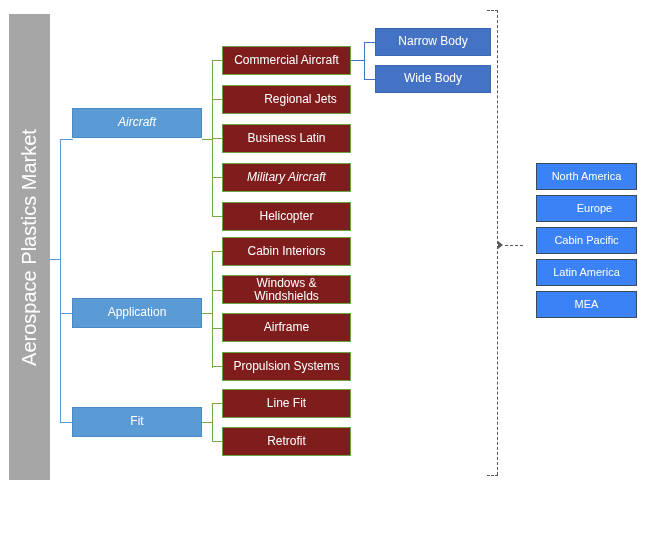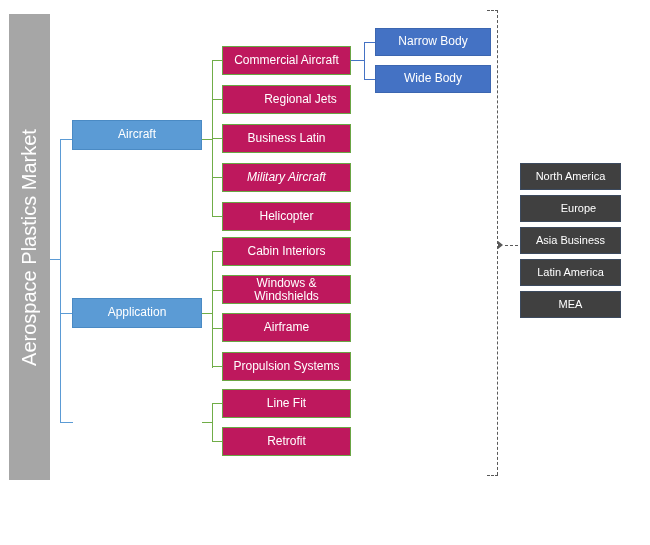--- a/index.html
+++ b/index.html
@@ -17,30 +17,30 @@
        display:flex;align-items:center;justify-content:center;
        color:#ffffff;font-size:20px;white-space:nowrap;
        transform-origin:center center;}
   .root-label span{transform:rotate(-90deg);display:block;}
 
   
   .lvl1{background:#5B9BD5;border:1px solid #4A8AC4;left:72px;width:130px;
         height:30px;font-size:12px;}
 
   
-  .lvl2{background:#be185d;border:1px solid #6AA544;left:222px;width:129px;
+  .lvl2{background:#7f1d1d;border:1px solid #6AA544;left:222px;width:129px;
         height:29px;font-size:12px;}
   .lvl2.two-line{line-height:1.05;}
 
   
   .lvl3{background:#4472C4;border:1px solid #3C66B0;left:375px;width:116px;
         height:28px;font-size:12px;}
 
   
-  .region{background:#404040;border:1px solid #3C4A5E;left:520px;width:101px;
+  .region{background:#3b82f6;border:1px solid #3C4A5E;left:536px;width:101px;
         height:27px;font-size:11px;}
 
   
   .ln{position:absolute;}
   .ln-blue{background:#5B9BD5;}
   .ln-green{background:#70AD47;}
   .ln-dblue{background:#4472C4;}
 
   .dash-v{position:absolute;border-left:1px dashed #595959;}
   .dash-h{position:absolute;border-top:1px dashed #595959;}
@@ -60,25 +60,28 @@
   </div>
 
   <div class="ln ln-blue" style="left:60px;top:139px;width:1px;height:283px;"></div>
 
   <div class="ln ln-blue" style="left:50px;top:259px;width:11px;height:1px;"></div>
 
   <div class="ln ln-blue" style="left:60px;top:139px;width:13px;height:1px;"></div>
   <div class="ln ln-blue" style="left:60px;top:313px;width:13px;height:1px;"></div>
   <div class="ln ln-blue" style="left:60px;top:422px;width:13px;height:1px;"></div>
 
-  <div class="box lvl1" style="top:120px;">
+  <div class="box lvl1" style="top:108px;font-style:italic;">
     <span>Aircraft</span>
   </div>
   <div class="box lvl1" style="top:298px;">
     <span>Application</span>
+  </div>
+  <div class="box lvl1" style="top:407px;">
+    <span>Fit</span>
   </div>
 
   <div class="ln ln-green" style="left:202px;top:139px;width:11px;height:1px;"></div>
   <div class="ln ln-green" style="left:212px;top:60px;width:1px;height:157px;"></div>
   <div class="ln ln-green" style="left:212px;top:60px;width:11px;height:1px;"></div>
   <div class="ln ln-green" style="left:212px;top:99px;width:11px;height:1px;"></div>
   <div class="ln ln-green" style="left:212px;top:138px;width:11px;height:1px;"></div>
   <div class="ln ln-green" style="left:212px;top:177px;width:11px;height:1px;"></div>
   <div class="ln ln-green" style="left:212px;top:216px;width:11px;height:1px;"></div>
 
@@ -148,21 +151,21 @@
   <div class="dash-h" style="left:505px;top:245px;width:18px;height:0;"></div>
   <div class="arrow" style="left:498px;top:241px;"></div>
 
   <div class="box region" style="top:163px;">
     <span>North America</span>
   </div>
   <div class="box region" style="top:195px;padding-left:16px;">
     <span>Europe</span>
   </div>
   <div class="box region" style="top:227px;">
-    <span>Asia Business</span>
+    <span>Cabin Pacific</span>
   </div>
   <div class="box region" style="top:259px;">
     <span>Latin America</span>
   </div>
   <div class="box region" style="top:291px;">
     <span>MEA</span>
   </div>
 
 </div>
 

